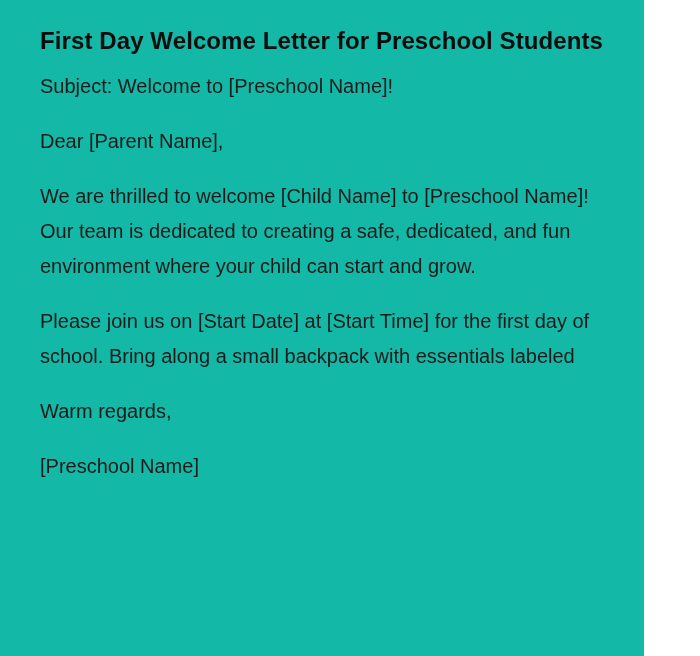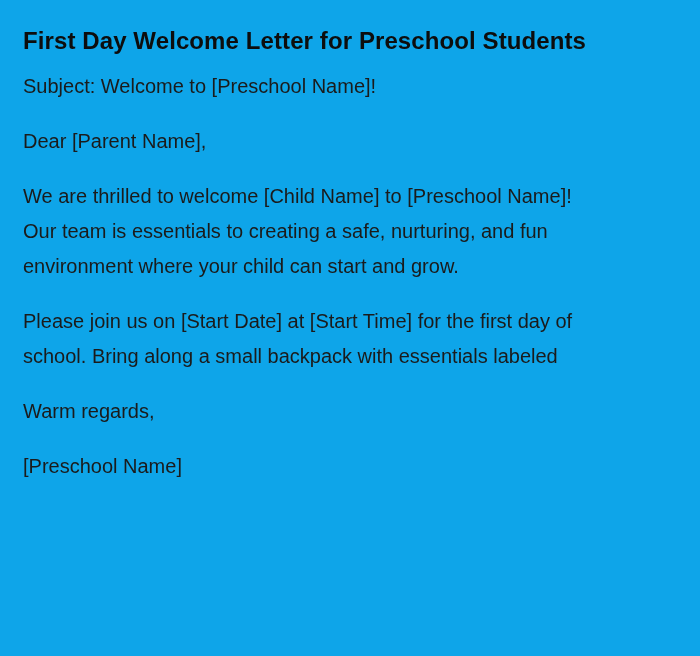--- a/index.html
+++ b/index.html
@@ -9,24 +9,24 @@
   }
   body {
     width: 700px;
     height: 656px;
     overflow: hidden;
     font-family: "Liberation Sans", "DejaVu Sans", sans-serif;
     color: #1b1b1b;
   }
   .page {
     box-sizing: border-box;
-    width: 700px;
+    width: 644px;
     height: 656px;
-    padding: 24px 60px 0 23px;
-    background: #0ea5e9;
+    padding: 24px 60px 0 40px;
+    background: #14b8a6;
   }
   .doc-title {
     font-size: 24px;
     line-height: 34px;
     font-weight: 700;
     color: #0d0d0d;
     margin: 0 0 11px 0;
     letter-spacing: 0.1px;
     white-space: nowrap;
   }
@@ -49,21 +49,21 @@
   <h1 class="doc-title">First Day Welcome Letter for Preschool Students</h1>
   <main>
       <p class="paragraph">
         <span class="line">Subject: Welcome to [Preschool Name]!</span>
       </p>
       <p class="paragraph">
         <span class="line">Dear [Parent Name],</span>
       </p>
       <p class="paragraph">
         <span class="line">We are thrilled to welcome [Child Name] to [Preschool Name]!</span>
-        <span class="line">Our team is essentials to creating a safe, nurturing, and fun</span>
+        <span class="line">Our team is dedicated to creating a safe, dedicated, and fun</span>
         <span class="line">environment where your child can start and grow.</span>
       </p>
       <p class="paragraph">
         <span class="line">Please join us on [Start Date] at [Start Time] for the first day of</span>
         <span class="line">school. Bring along a small backpack with essentials labeled</span>
       </p>
       <p class="paragraph">
         <span class="line">Warm regards,</span>
       </p>
       <p class="paragraph">

